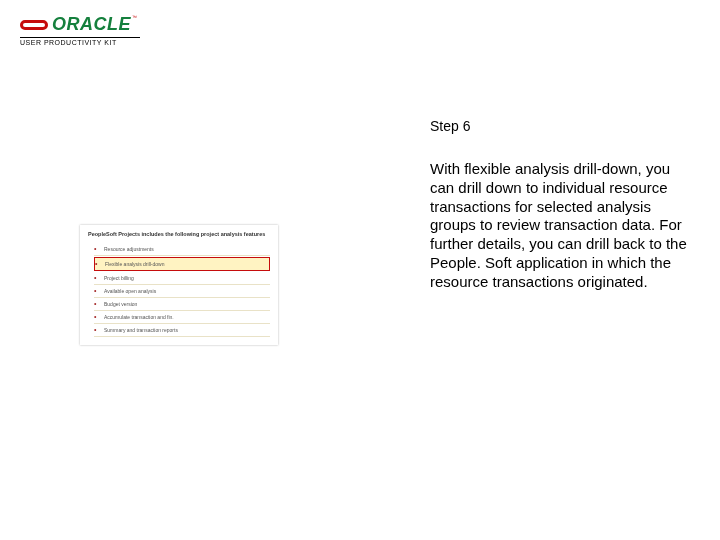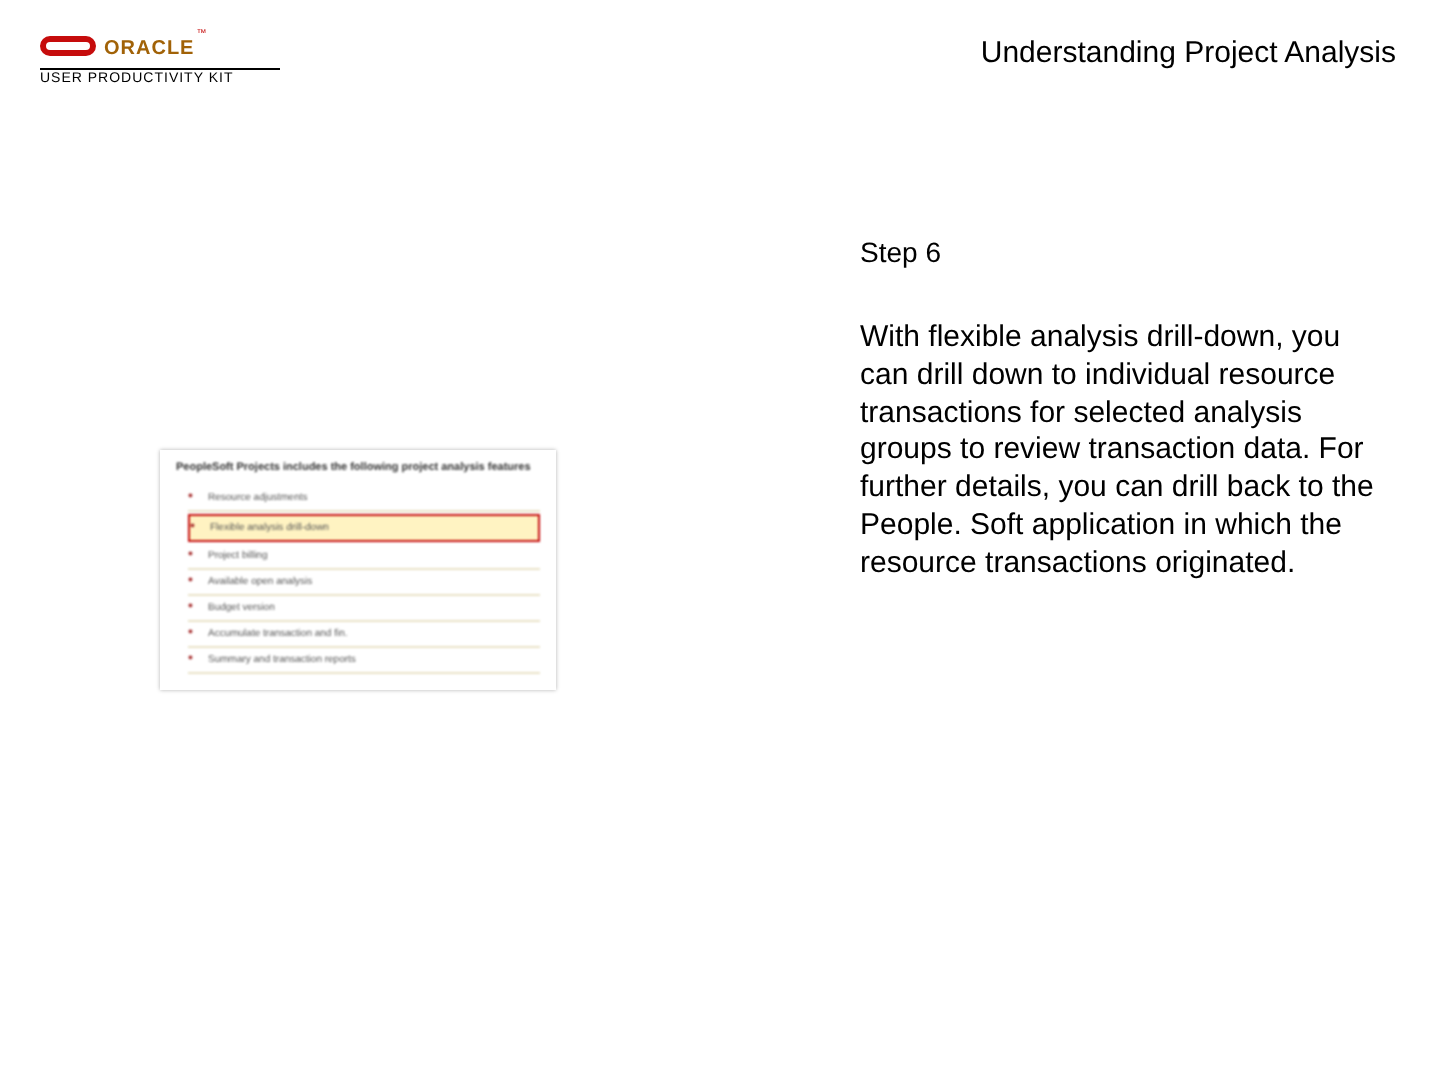--- a/index.html
+++ b/index.html
@@ -32,22 +32,23 @@
     border: 3px solid #c60c0c;
     border-radius: 8px;
     width: 28px;
     height: 10px;
     box-sizing: border-box;
   }
   .oracle-word {
     font-family: Arial, Helvetica, sans-serif;
     font-weight: 700;
     letter-spacing: 0.5px;
-    font-size: 10px;
-    color: #a16207;
+    font-size: 18px;
+    color: #15803d;
+    font-style: italic;
   }
   .oracle-tm {
     font-size: 5px;
     color: #c60c0c;
     vertical-align: top;
     margin-left: 1px;
   }
   .upk-line {
     font-size: 7px;
     letter-spacing: 0.5px;
@@ -131,21 +132,20 @@
   <div class="logo-block">
     <div class="oracle-logo">
       <span class="oracle-mark"></span>
       <span>
         <span class="oracle-word">ORACLE</span><span class="oracle-tm">™</span>
       </span>
     </div>
     <div class="upk-line">USER PRODUCTIVITY KIT</div>
   </div>
 
-  <div class="title">Understanding Project Analysis</div>
 
   <div class="screenshot-thumb">
     <div class="thumb-heading">PeopleSoft Projects includes the following project analysis features</div>
     <ul class="thumb-list">
       <li>Resource adjustments</li>
       <li class="hl">Flexible analysis drill-down</li>
       <li>Project billing</li>
       <li>Available open analysis</li>
       <li>Budget version</li>
       <li>Accumulate transaction and fin.</li>

